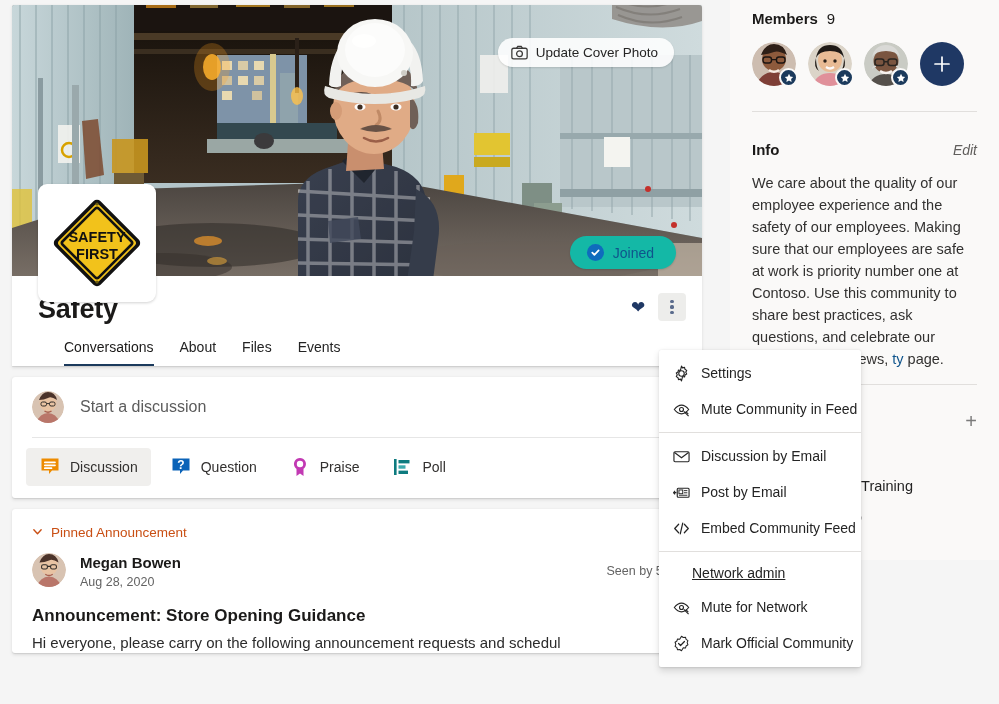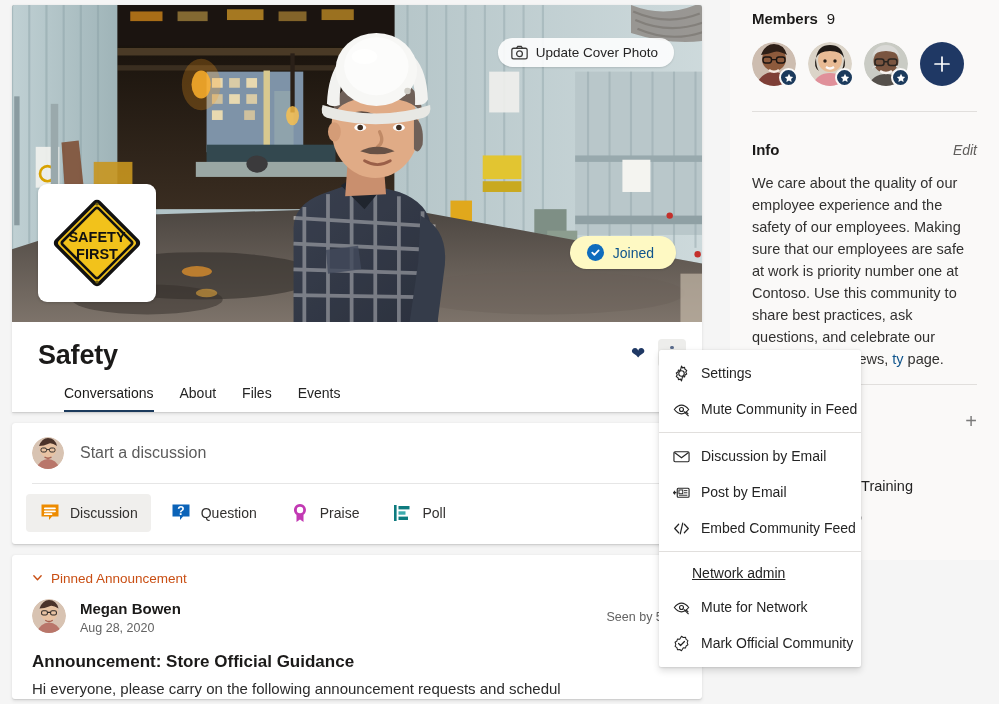--- a/index.html
+++ b/index.html
@@ -19,42 +19,42 @@
   
   .group-card {
     background: #ffffff;
     border-radius: 3px 3px 0 0;
     box-shadow: 0 0.3px 0.9px rgba(0,0,0,0.08), 0 1.6px 3.6px rgba(0,0,0,0.10);
     overflow: hidden;
   }
 
   
   .cover {
-    position: relative; height: 317px; width: 100%;
+    position: relative; height: 271px; width: 100%;
     overflow: hidden;
     background: #6d6a63;
   }
   .cover svg { display: block; width: 100%; height: 100%; }
 
   .update-cover-btn {
     position: absolute; right: 28px; top: 33px;
     display: flex; align-items: center; gap: 8px;
     background: rgba(255,255,255,0.88);
     border-radius: 18px;
     padding: 7px 16px 7px 13px;
     font-size: 13.5px; color: #252424;
     cursor: pointer;
     box-shadow: 0 1px 2px rgba(0,0,0,0.12);
   }
   .cam-icon { width: 17px; height: 15px; display:block; }
 
   .joined-btn {
     position: absolute; right: 26px; top: 231px;
     display: flex; align-items: center; gap: 9px;
-    background: #fef9c3;
+    background: #14b8a6;
     border-radius: 18px;
     padding: 8px 22px 8px 17px;
     font-size: 14px; color: #0f548c; font-weight: 400;
     cursor: pointer;
     box-shadow: 0 1px 2px rgba(0,0,0,0.13);
   }
   .check-circle {
     width: 17px; height: 17px; border-radius: 50%;
     background: #0f6cbd; display:flex; align-items:center; justify-content:center;
     flex: 0 0 auto;
@@ -541,21 +541,21 @@
         </div>
         <div class="ann-right">
           <span class="seen-by">Seen by 5</span>
           <span class="dots-vert">
               <i style="background:#5a6b8c"></i>
               <i style="background:#5a6b8c"></i>
               <i style="background:#5a6b8c"></i>
             </span>
         </div>
       </div>
-      <div class="ann-title">Announcement: Store Official Guidance</div>
+      <div class="ann-title">Announcement: Store Opening Guidance</div>
       <div class="ann-body">Hi everyone, please carry on the following announcement requests and schedul</div>
     </div>
   </div>
 
   <div class="sidebar">
 
     <div class="side-h">
       <span class="side-h-title">Members</span>
       <span class="side-h-count">9</span>
     </div>

